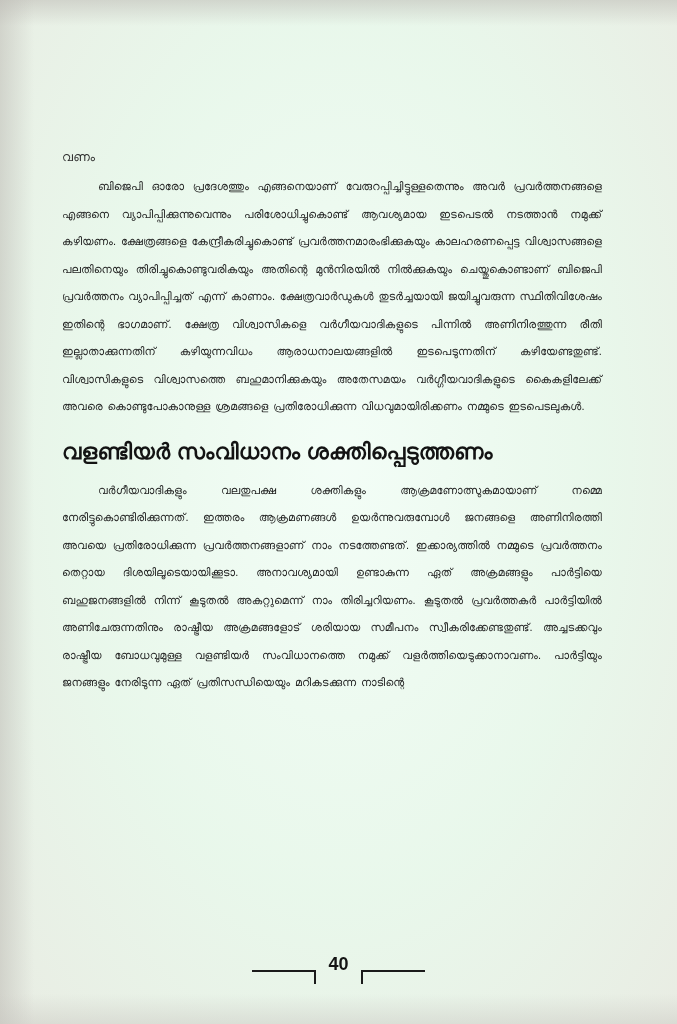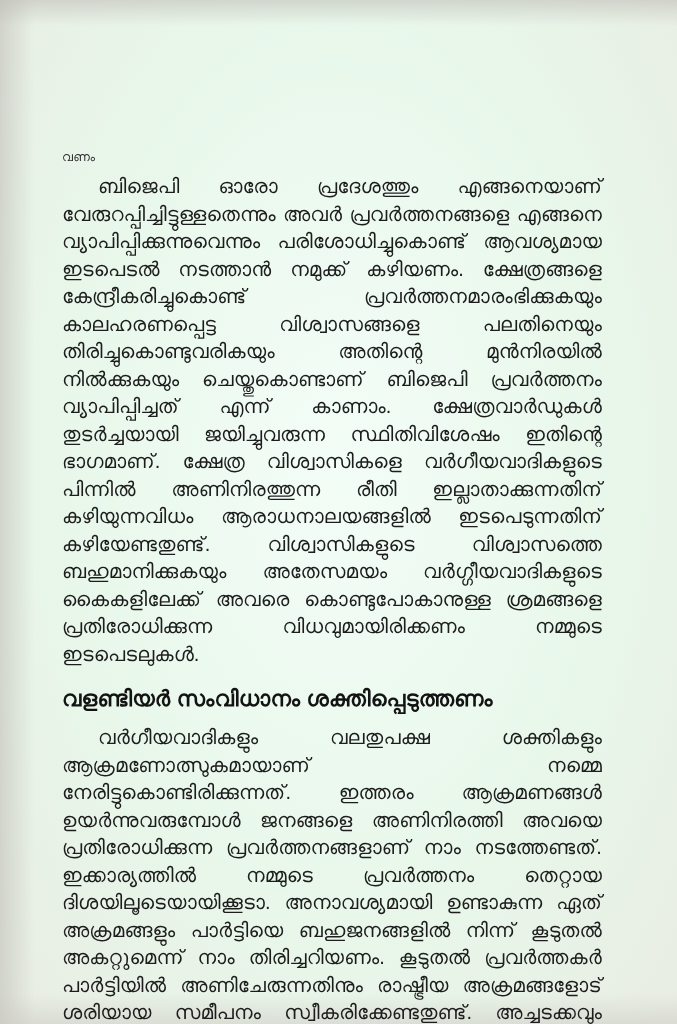--- a/index.html
+++ b/index.html
@@ -51,21 +51,21 @@
     width: 540px;
   }
   .running-head {
     font-size: 12.5px;
     color: #2e2e2e;
     letter-spacing: 0.2px;
     margin: 0 0 8px 0;
   }
   p.para {
     margin: 0 0 2px 0;
-    font-size: 20px;
+    font-size: 11px;
     line-height: 27.5px;
     color: #1d1d1d;
     text-align: justify;
     text-justify: inter-word;
     letter-spacing: 0.15px;
     word-spacing: 1.5px;
   }
   p.para.indent {
     text-indent: 36px;
   }
@@ -135,13 +135,20 @@
   <div class="content">
     <div class="running-head">വണം</div>
 
     <p class="para indent">ബിജെപി ഓരോ പ്രദേശത്തും എങ്ങനെയാണ് വേരുറപ്പിച്ചിട്ടുള്ളതെന്നും അവർ പ്രവർത്തനങ്ങളെ എങ്ങനെ വ്യാപിപ്പിക്കുന്നുവെന്നും പരിശോധിച്ചുകൊണ്ട് ആവശ്യമായ ഇടപെടൽ നടത്താൻ നമുക്ക് കഴിയണം. ക്ഷേത്രങ്ങളെ കേന്ദ്രീകരിച്ചുകൊണ്ട് പ്രവർത്തനമാരംഭിക്കുകയും കാലഹരണപ്പെട്ട വിശ്വാസങ്ങളെ പലതിനെയും തിരിച്ചുകൊണ്ടുവരികയും അതിന്റെ മുൻനിരയിൽ നിൽക്കുകയും ചെയ്തുകൊണ്ടാണ് ബിജെപി പ്രവർത്തനം വ്യാപിപ്പിച്ചത് എന്ന് കാണാം. ക്ഷേത്രവാർഡുകൾ തുടർച്ചയായി ജയിച്ചുവരുന്ന സ്ഥിതിവിശേഷം ഇതിന്റെ ഭാഗമാണ്. ക്ഷേത്ര വിശ്വാസികളെ വർഗീയവാദികളുടെ പിന്നിൽ അണിനിരത്തുന്ന രീതി ഇല്ലാതാക്കുന്നതിന് കഴിയുന്നവിധം ആരാധനാലയങ്ങളിൽ ഇടപെടുന്നതിന് കഴിയേണ്ടതുണ്ട്. വിശ്വാസികളുടെ വിശ്വാസത്തെ ബഹുമാനിക്കുകയും അതേസമയം വർഗ്ഗീയവാദികളുടെ കൈകളിലേക്ക് അവരെ കൊണ്ടുപോകാനുള്ള ശ്രമങ്ങളെ പ്രതിരോധിക്കുന്ന വിധവുമായിരിക്കണം നമ്മുടെ ഇടപെടലുകൾ.</p>
 
     <h2 class="section-heading">വളണ്ടിയർ സംവിധാനം ശക്തിപ്പെടുത്തണം</h2>
 
     <p class="para indent">വർഗീയവാദികളും വലതുപക്ഷ ശക്തികളും ആക്രമണോത്സുകമായാണ് നമ്മെ നേരിട്ടുകൊണ്ടിരിക്കുന്നത്. ഇത്തരം ആക്രമണങ്ങൾ ഉയർന്നുവരുമ്പോൾ ജനങ്ങളെ അണിനിരത്തി അവയെ പ്രതിരോധിക്കുന്ന പ്രവർത്തനങ്ങളാണ് നാം നടത്തേണ്ടത്. ഇക്കാര്യത്തിൽ നമ്മുടെ പ്രവർത്തനം തെറ്റായ ദിശയിലൂടെയായിക്കൂടാ. അനാവശ്യമായി ഉണ്ടാകുന്ന ഏത് അക്രമങ്ങളും പാർട്ടിയെ ബഹുജനങ്ങളിൽ നിന്ന് കൂടുതൽ അകറ്റുമെന്ന് നാം തിരിച്ചറിയണം. കൂടുതൽ പ്രവർത്തകർ പാർട്ടിയിൽ അണിചേരുന്നതിനും രാഷ്ട്രീയ അക്രമങ്ങളോട് ശരിയായ സമീപനം സ്വീകരിക്കേണ്ടതുണ്ട്. അച്ചടക്കവും രാഷ്ട്രീയ ബോധവുമുള്ള വളണ്ടിയർ സംവിധാനത്തെ നമുക്ക് വളർത്തിയെടുക്കാനാവണം. പാർട്ടിയും ജനങ്ങളും നേരിടുന്ന ഏത് പ്രതിസന്ധിയെയും മറികടക്കുന്ന നാടിന്റെ</p>
   </div>
 
+  <div class="footer">
+    <div class="folio-wrap">
+      <span class="folio-rule left"></span>
+      <span class="folio-number">40</span>
+      <span class="folio-rule right"></span>
+    </div>
+  </div>
 </div>
 
 </body></html>

